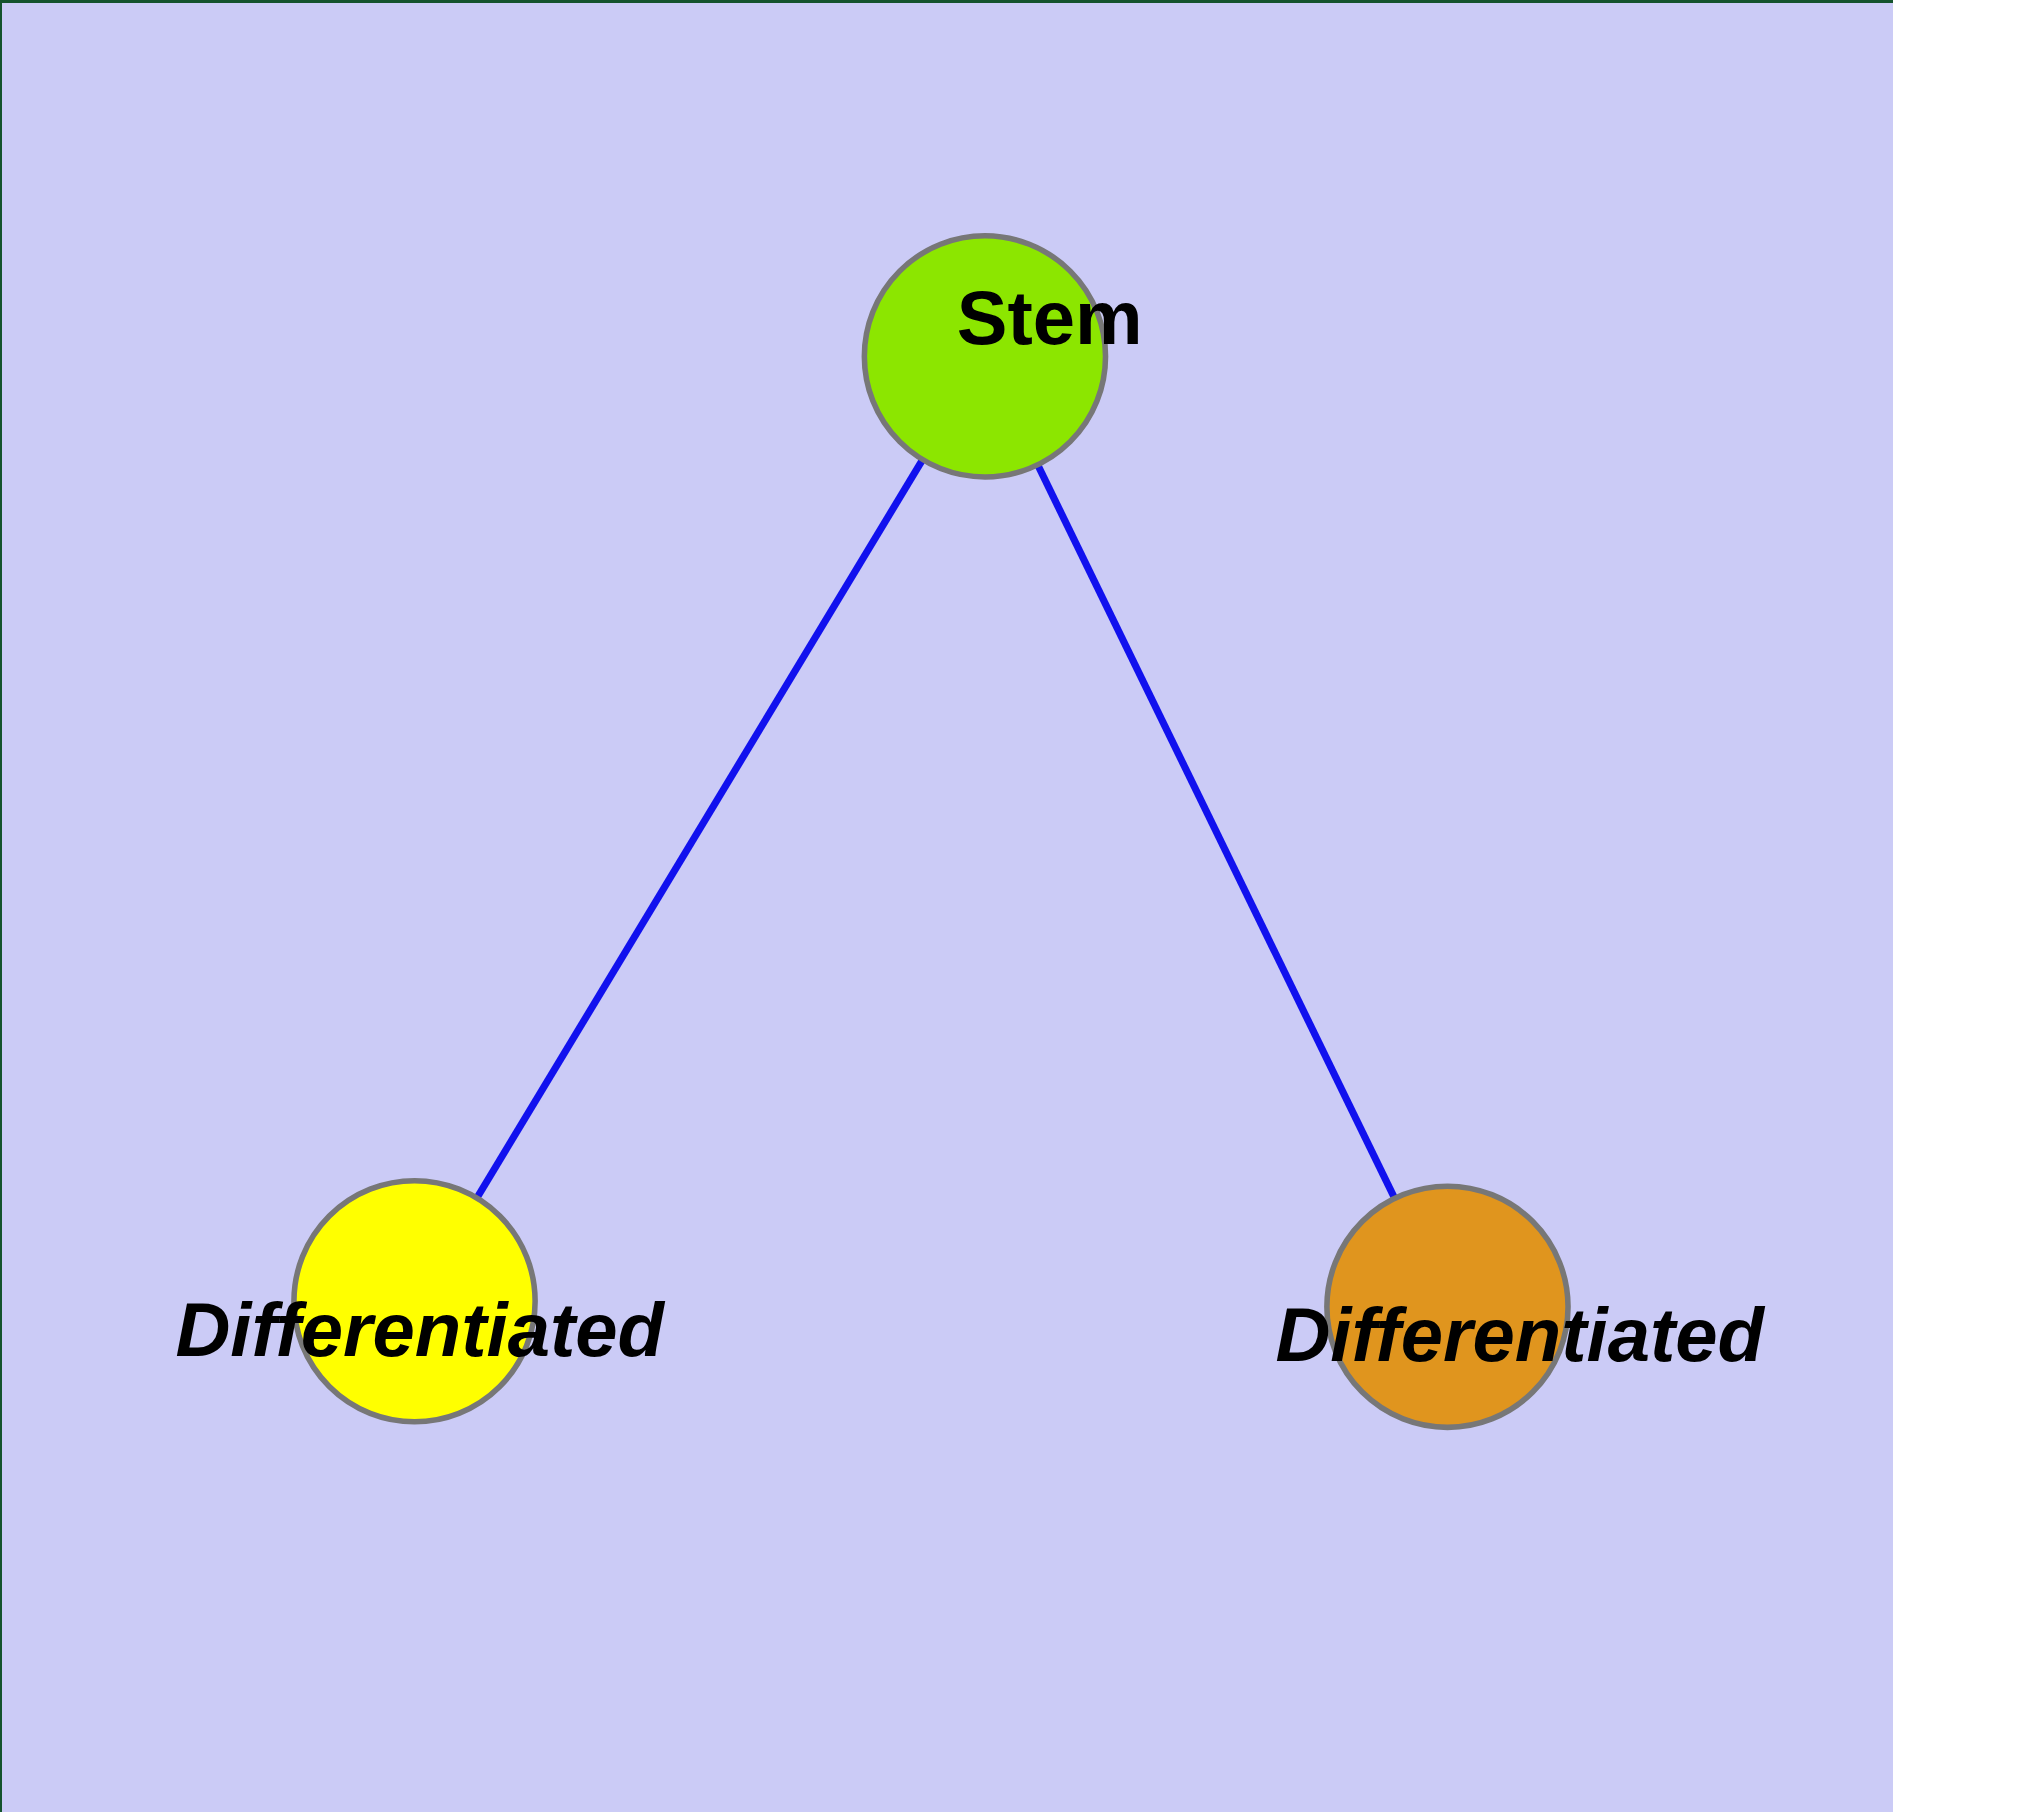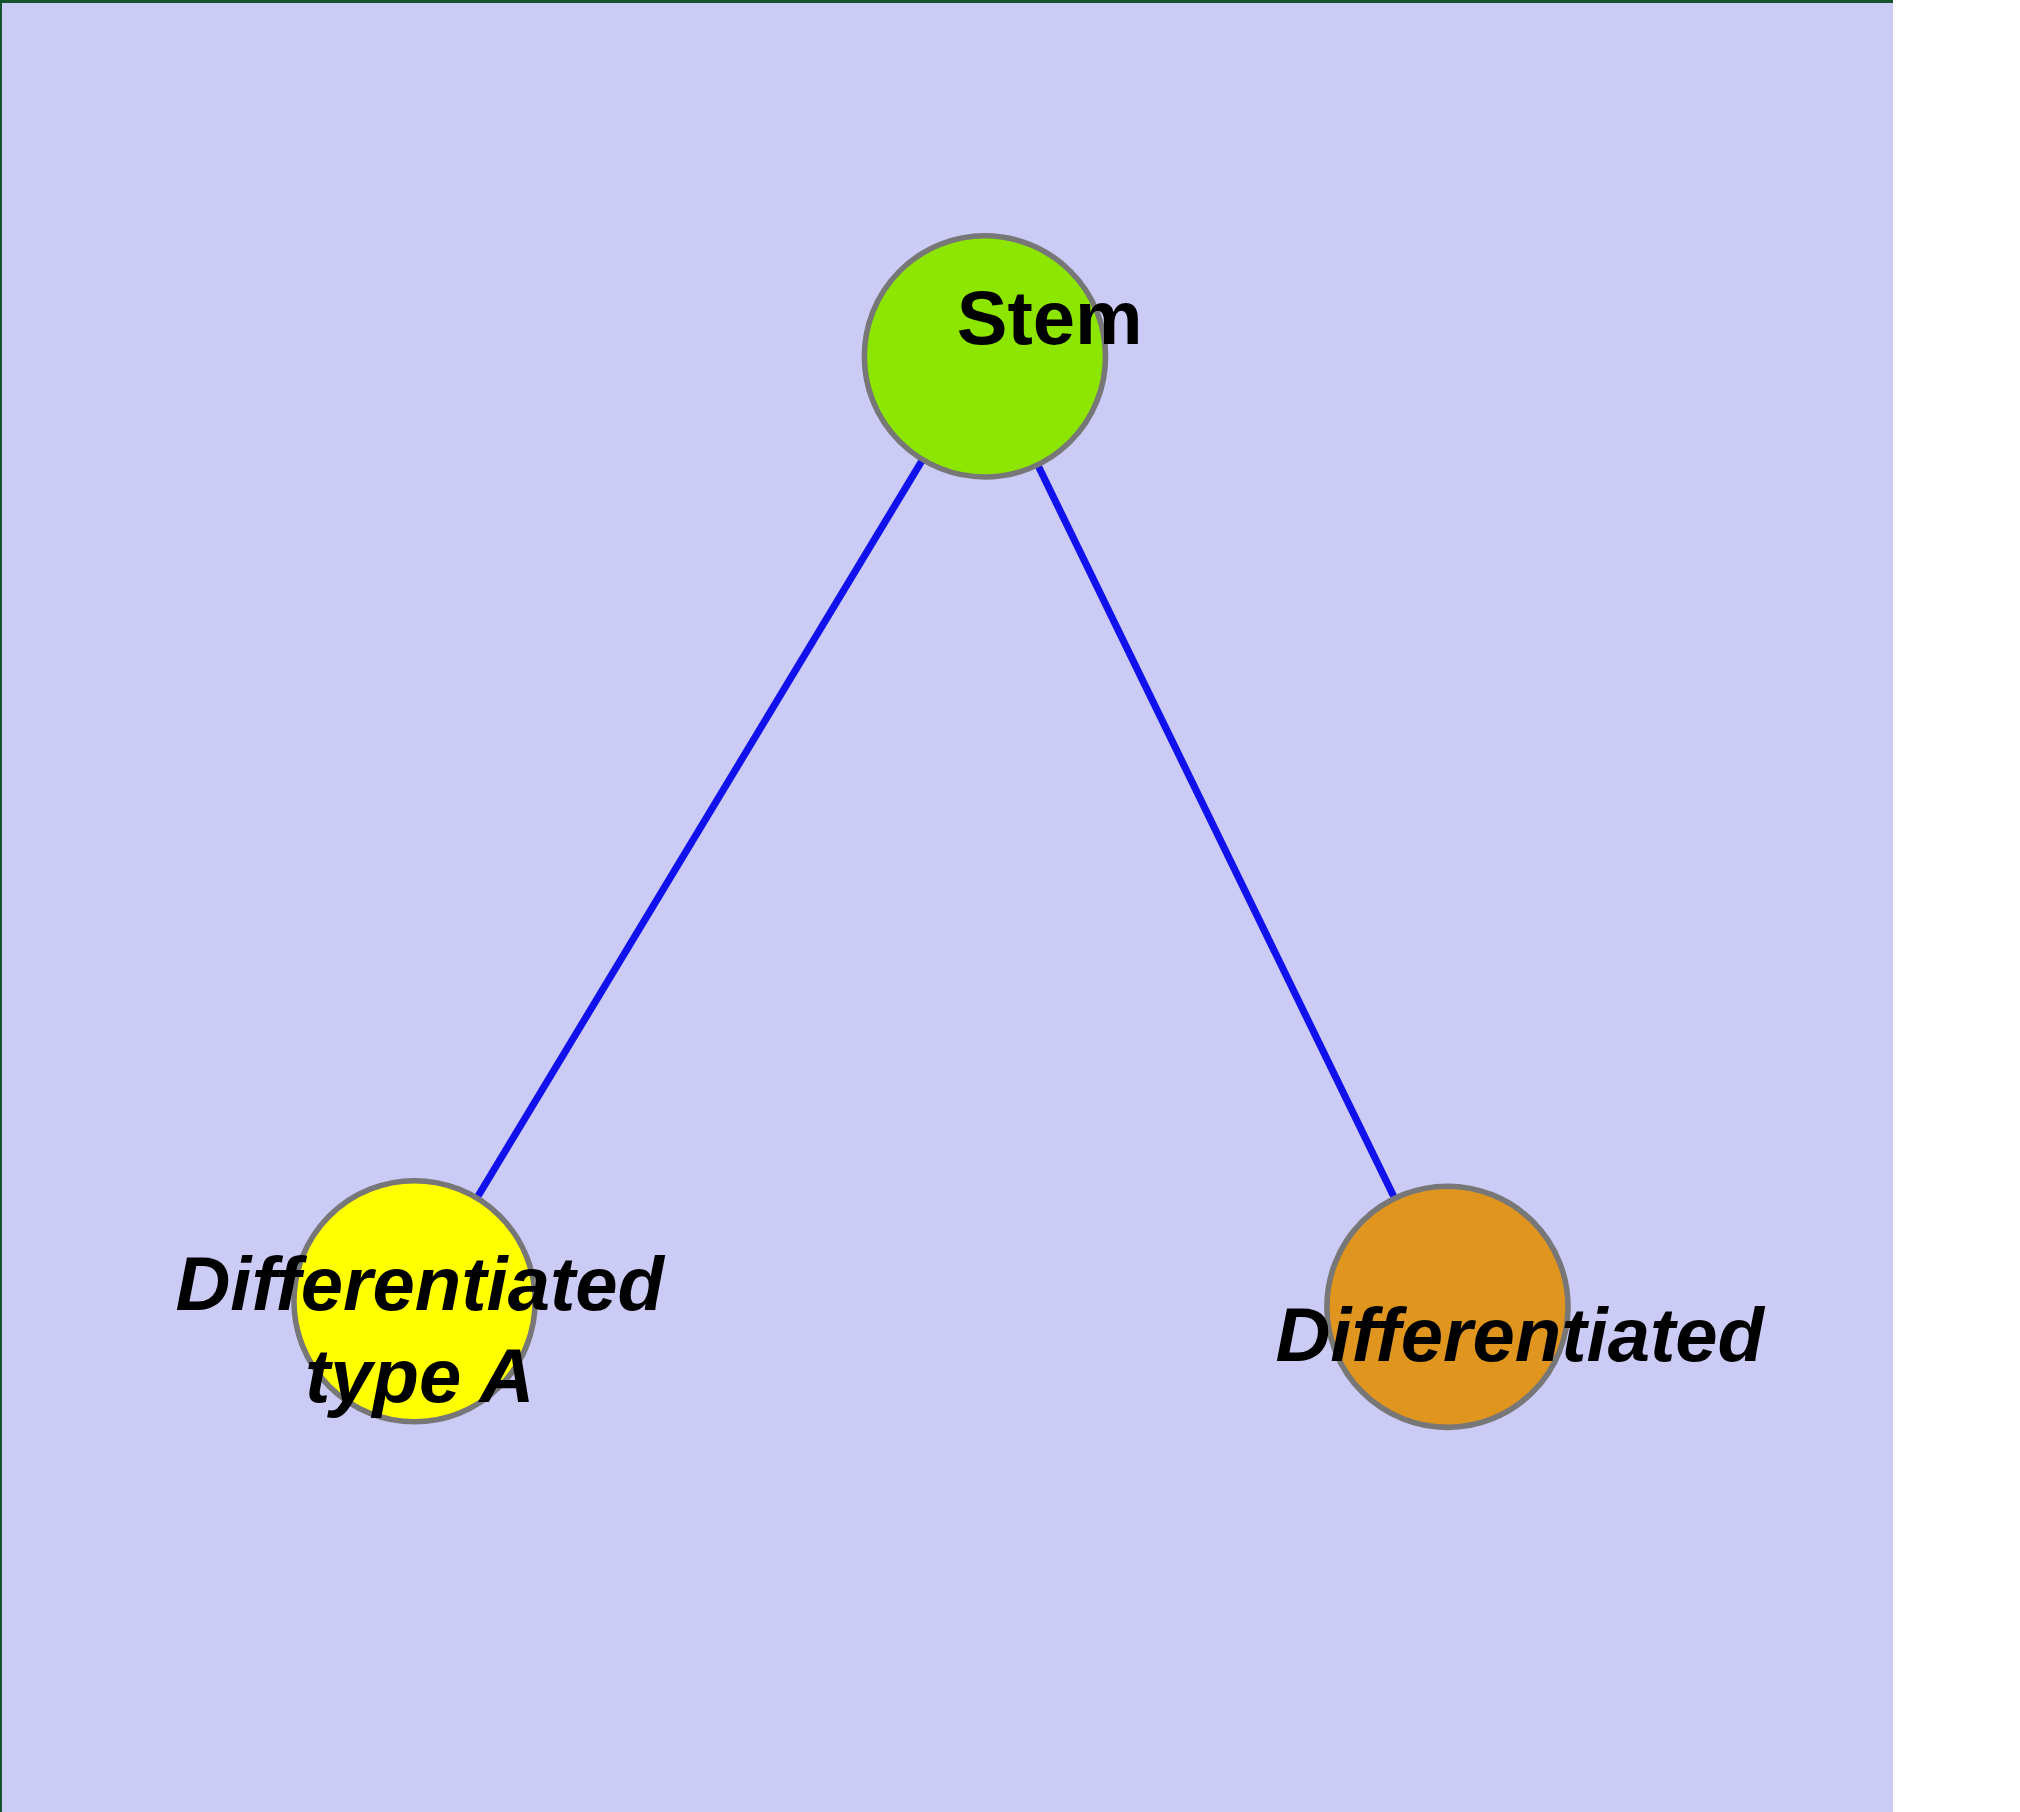--- a/index.html
+++ b/index.html
@@ -55,21 +55,20 @@
 
       <circle cx="1239" cy="374" r="152" stroke="#777777" stroke-width="7" fill="#8ce600"></circle>
       <circle cx="520" cy="1565" r="152" stroke="#777777" stroke-width="7" fill="#ffff00"></circle>
       <circle cx="1822" cy="1572" r="152" stroke="#777777" stroke-width="7" fill="#e0951e"></circle>
     </svg>
 
     <div class="node-label" style="left:1048px; top:315px;">Stem</div>
 
     <div class="node-label" style="left:418px; top:1327px;">
       <span>Differentiated</span>
-      <span>type A</span>
     </div>
 
     <div class="node-label" style="left:1518px; top:1332px;">
       <span>Differentiated</span>
     </div>
 
   </div>
 </div>
 
 

